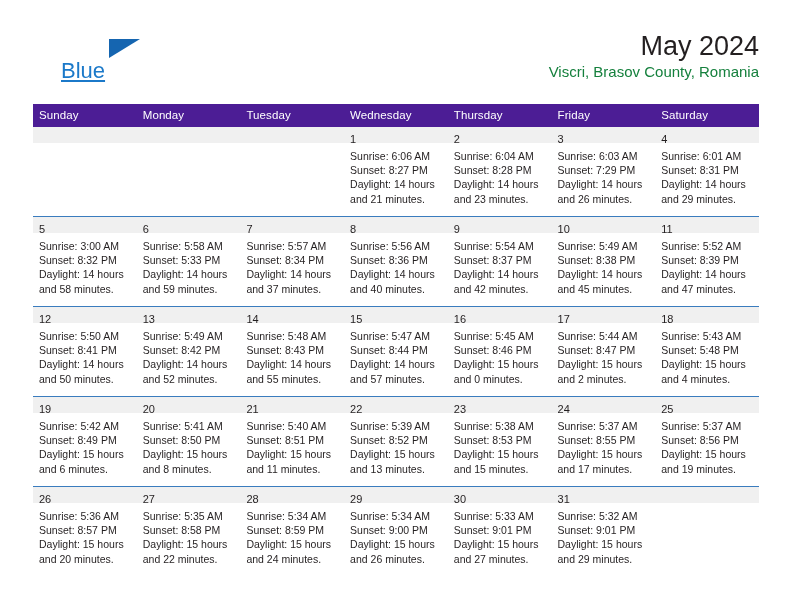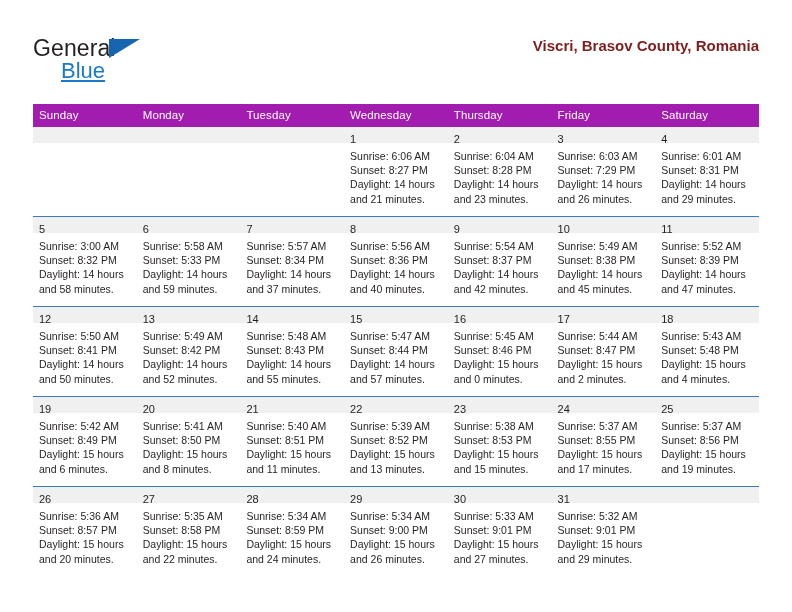--- a/index.html
+++ b/index.html
@@ -72,41 +72,40 @@
     text-align: right;
   }
   .cal-title {
     font-size: 27px;
     line-height: 33px;
     font-weight: 400;
     color: #231f20;
     white-space: nowrap;
   }
   .cal-subtitle {
-    margin-top: 7px;
     font-size: 15px;
     line-height: 18px;
-    font-weight: 700;
-    color: #7f1d1d;
+    font-weight: 400;
+    color: #15803d;
     white-space: nowrap;
   }
 
   
   .calendar {
     position: absolute;
     left: 33px;
     top: 104px;
     width: 726px;
     border-collapse: collapse;
     table-layout: fixed;
   }
   .calendar col { width: 103.714px; }
 
   thead th {
-    background: #a21caf;
+    background: #4c1d95;
     color: #ffffff;
     font-size: 11.5px;
     font-weight: 400;
     text-align: left;
     padding: 5px 0 6px 6px;
     height: 11px;
     vertical-align: middle;
     letter-spacing: 0.1px;
   }
 
@@ -151,27 +150,27 @@
 </style>
 </head>
 <body>
 
 <div class="page">
 
   <div class="header">
 
     <div class="brand">
       <div class="brand-line1">
-        <span>General</span>
         <span class="brand-tri"></span>
       </div>
       <div class="brand-line2">Blue</div>
     </div>
 
     <div class="title-block">
+      <div class="cal-title">May 2024</div>
       <div class="cal-subtitle">Viscri, Brasov County, Romania</div>
     </div>
 
   </div>
 
   <table class="calendar">
     <colgroup>
       <col>
         <col>
         <col>

